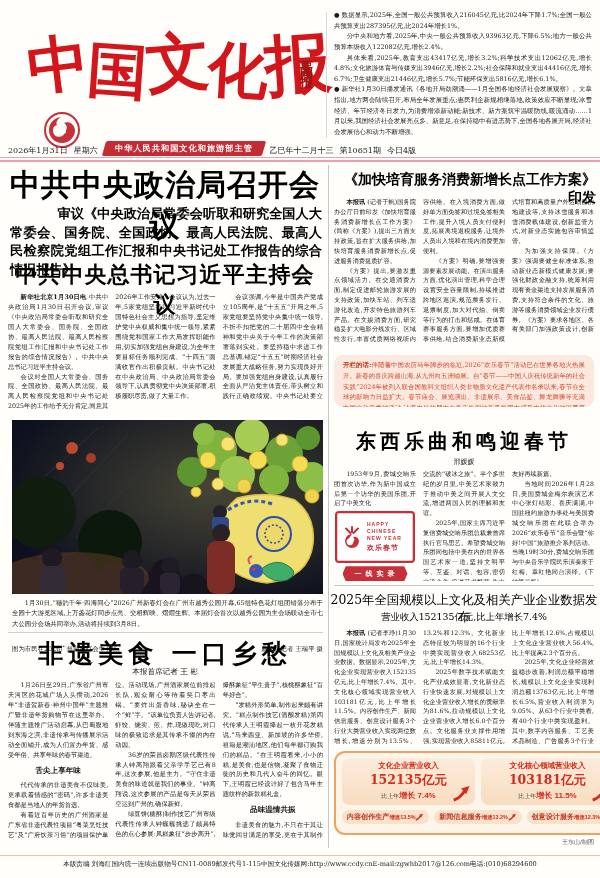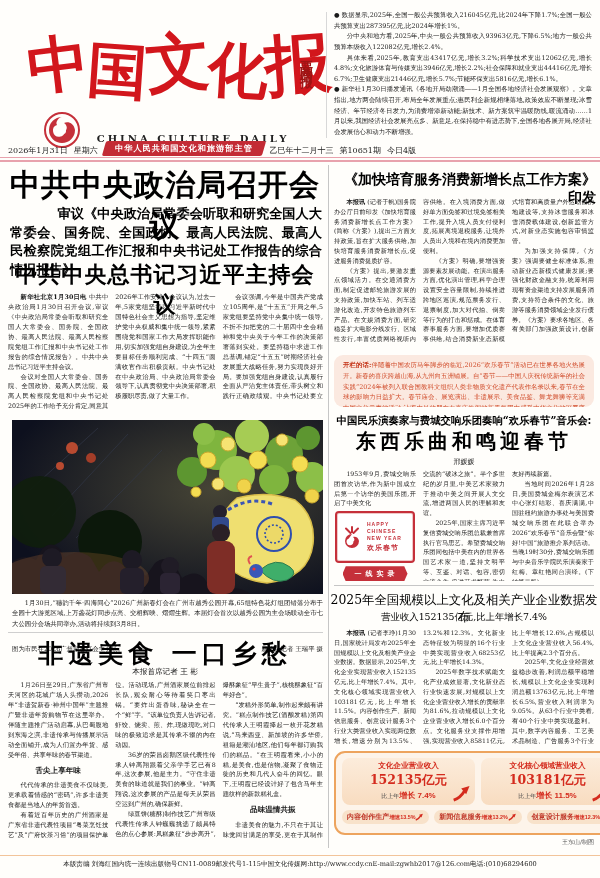--- a/index.html
+++ b/index.html
@@ -112,21 +112,20 @@
   </div>
 
   <div class="abs" id="logo">
     <svg viewBox="0 0 40 40" width="40" height="40">
       <circle cx="20" cy="20" r="17" fill="none" stroke="#c5303a" stroke-width="2"></circle>
       <path d="M20 7 a13 13 0 1 0 13 13 c-1 -7 -7 -9 -11 -7 c3 2 4 6 1 8 a6 6 0 1 1 -8 -6 c-2 -3 2 -8 5 -8 z" fill="#c5303a"></path>
       <circle cx="21" cy="21" r="3" fill="#fff"></circle>
     </svg>
   </div>
 
-  <div class="abs" id="en-name">CHINA CULTURE DAILY</div>
   <div class="abs" id="vert-label">要闻简报</div>
   <div class="abs" id="briefs-vline"></div>
 
   <div class="abs just hidden-ov" id="briefs">
     <p class="bullet">● 数据显示,2025年,全国一般公共预算收入216045亿元,比2024年下降1.7%;全国一般公共预算支出287395亿元,比2024年增长1%。</p>
     <p>分中央和地方看,2025年,中央一般公共预算收入93963亿元,下降6.5%;地方一般公共预算本级收入122082亿元,增长2.4%。</p>
     <p>具体来看,2025年,教育支出43417亿元,增长3.2%;科学技术支出12062亿元,增长4.8%;文化旅游体育与传媒支出3946亿元,增长2.2%;社会保障和就业支出44416亿元,增长6.7%;卫生健康支出21446亿元,增长5.7%;节能环保支出5816亿元,增长6.1%。</p>
     <p class="bullet">● 新华社1月30日播发通讯《各地开局劲潮涌——1月全国各地经济社会发展观察》。文章指出,地方两会陆续召开,布局全年发展重点;惠民利企新规相继落地,政策效应不断显现;冰雪经济、年节经济冬日发力,为消费增添新动能;新技术、新方案筑牢温暖防线,暖流涌动……1月以来,我国经济社会发展亮点多、新意足,在保持稳中有进态势下,全国各地各展开局,经济社会发展信心和动力不断增强。</p>
 
   </div>
@@ -245,21 +244,20 @@
     <p><b>本报讯</b><span> (记者于帆)国务院办公厅日前印发《加快培育服务消费新增长点工作方案》(简称《方案》),提出三方面支持政策,旨在扩大服务供给,加快培育服务消费新增长点,促进服务消费提质扩容。</span></p>
     <p>《方案》提出,要激发重点领域活力。在交通消费方面,制定促进邮轮旅游发展的支持政策,加快车站、列车适游化改造,开发特色旅游列车产品。在文娱消费方面,研究稳妥扩大电影分线发行、区域性发行,丰富优质网络视听内容供给。在入境消费方面,做好单方面免签和过境免签相关工作,提升入境人员支付便利度,拓展离境退税服务,让境外人员出入境和在境内消费更加便利。</p>
     <p>《方案》明确,要增强资源要素发展动能。在演出服务方面,优化演出管理,科学合理设置安全容量限制,持续推进跨地区巡演,规范票务发行、退票制度,加大对代拍、倒卖等行为的打击和惩戒。在体育赛事服务方面,要增加优质赛事供给,结合消费新业态新模式培育和高质量户外运动目的地建设等,支持冰雪服务和冰雪消费载体建设,创新监管方式,对新业态实施包容审慎监管。</p>
     <p>为加强支持保障,《方案》强调要健全标准体系,推动新业态新模式健康发展;要强化财政金融支持,统筹利用现有资金渠道支持发展服务消费,支持符合条件的文化、旅游等服务消费领域企业发行债券。《方案》要求各地区、各有关部门加强政策设计,创新支持举措,研究制定出台具体服务消费领域支持政策。</p>
   </div>
 
   <div class="abs just hidden-ov" id="note-box">
     <b>开栏的话:</b><span>伴随着中国农历马年脚步的临近,2026“欢乐春节”活动已在世界各地火热展开。新春的喜庆跨越山海,从九州向五洲铺展。自“春节——中国人庆祝传统新年的社会实践”2024年被列入联合国教科文组织人类非物质文化遗产代表作名录以来,春节在全球的影响力日益扩大。春节庙会、展览演出、非遗展示、美食品鉴、舞龙舞狮等充满中国文化元素的活动,让海内外的朋友在喜庆热闹的新春氛围中感受中华文化的深厚底蕴和丰富多彩。</span>
   </div>
 
-  <div class="abs" id="concert-kicker">中国民乐演奏家与费城交响乐团奏响“欢乐春节”音乐会:</div>
   <div class="abs" id="concert-hl">东西乐曲和鸣迎春节</div>
   <div class="abs" id="concert-by">邢媛媛</div>
 
   <div class="abs" id="concert-body">
     <div class="ccol just">
       <p>1953年9月,费城交响乐团首次访华,作为新中国成立后第一个访华的美国乐团,开启了中美文化</p>
       <div id="stamp">
         <svg viewBox="0 0 24 24" width="24" height="24">
           <path d="M12 2 v5 M6 3.5 l4.5 4.5 M18 3.5 l-4.5 4.5" stroke="#c5303a" stroke-width="2" fill="none" stroke-linecap="round"></path>
           <path d="M12 9 a7 7 0 1 0 7 7 c-0.5 -4 -4 -5 -6 -4 c1.6 1.2 2 3.4 0.4 4.6 a3.4 3.4 0 1 1 -4.6 -3" fill="#c5303a"></path>

